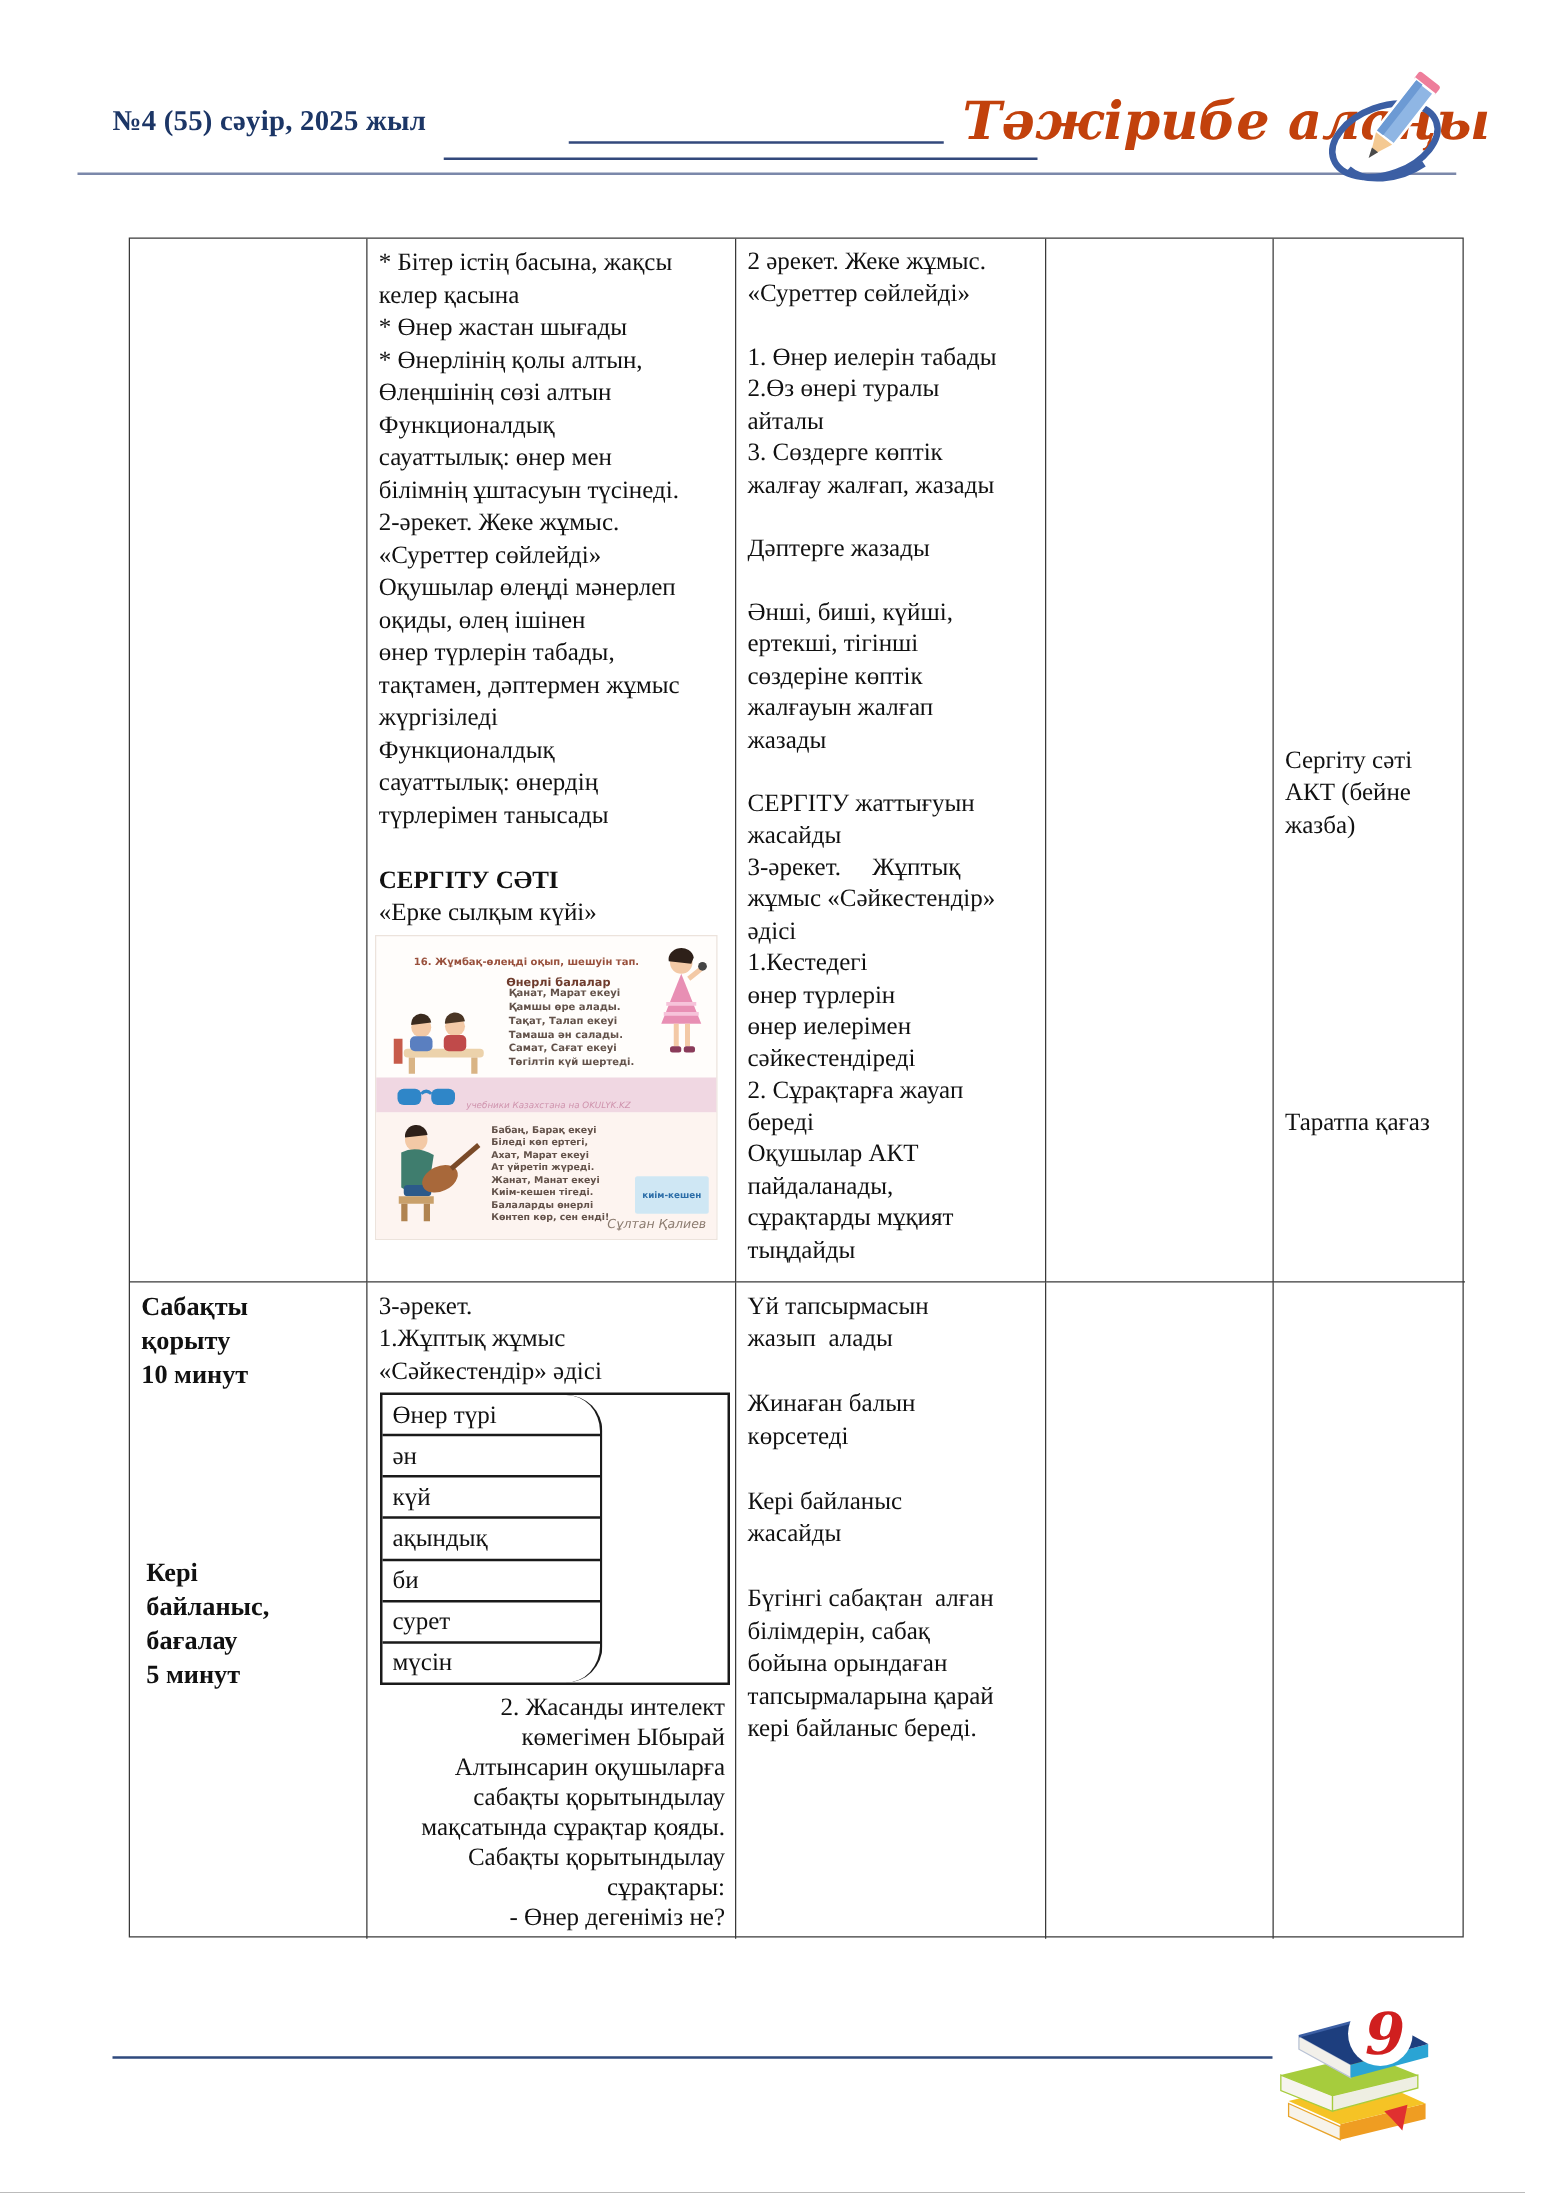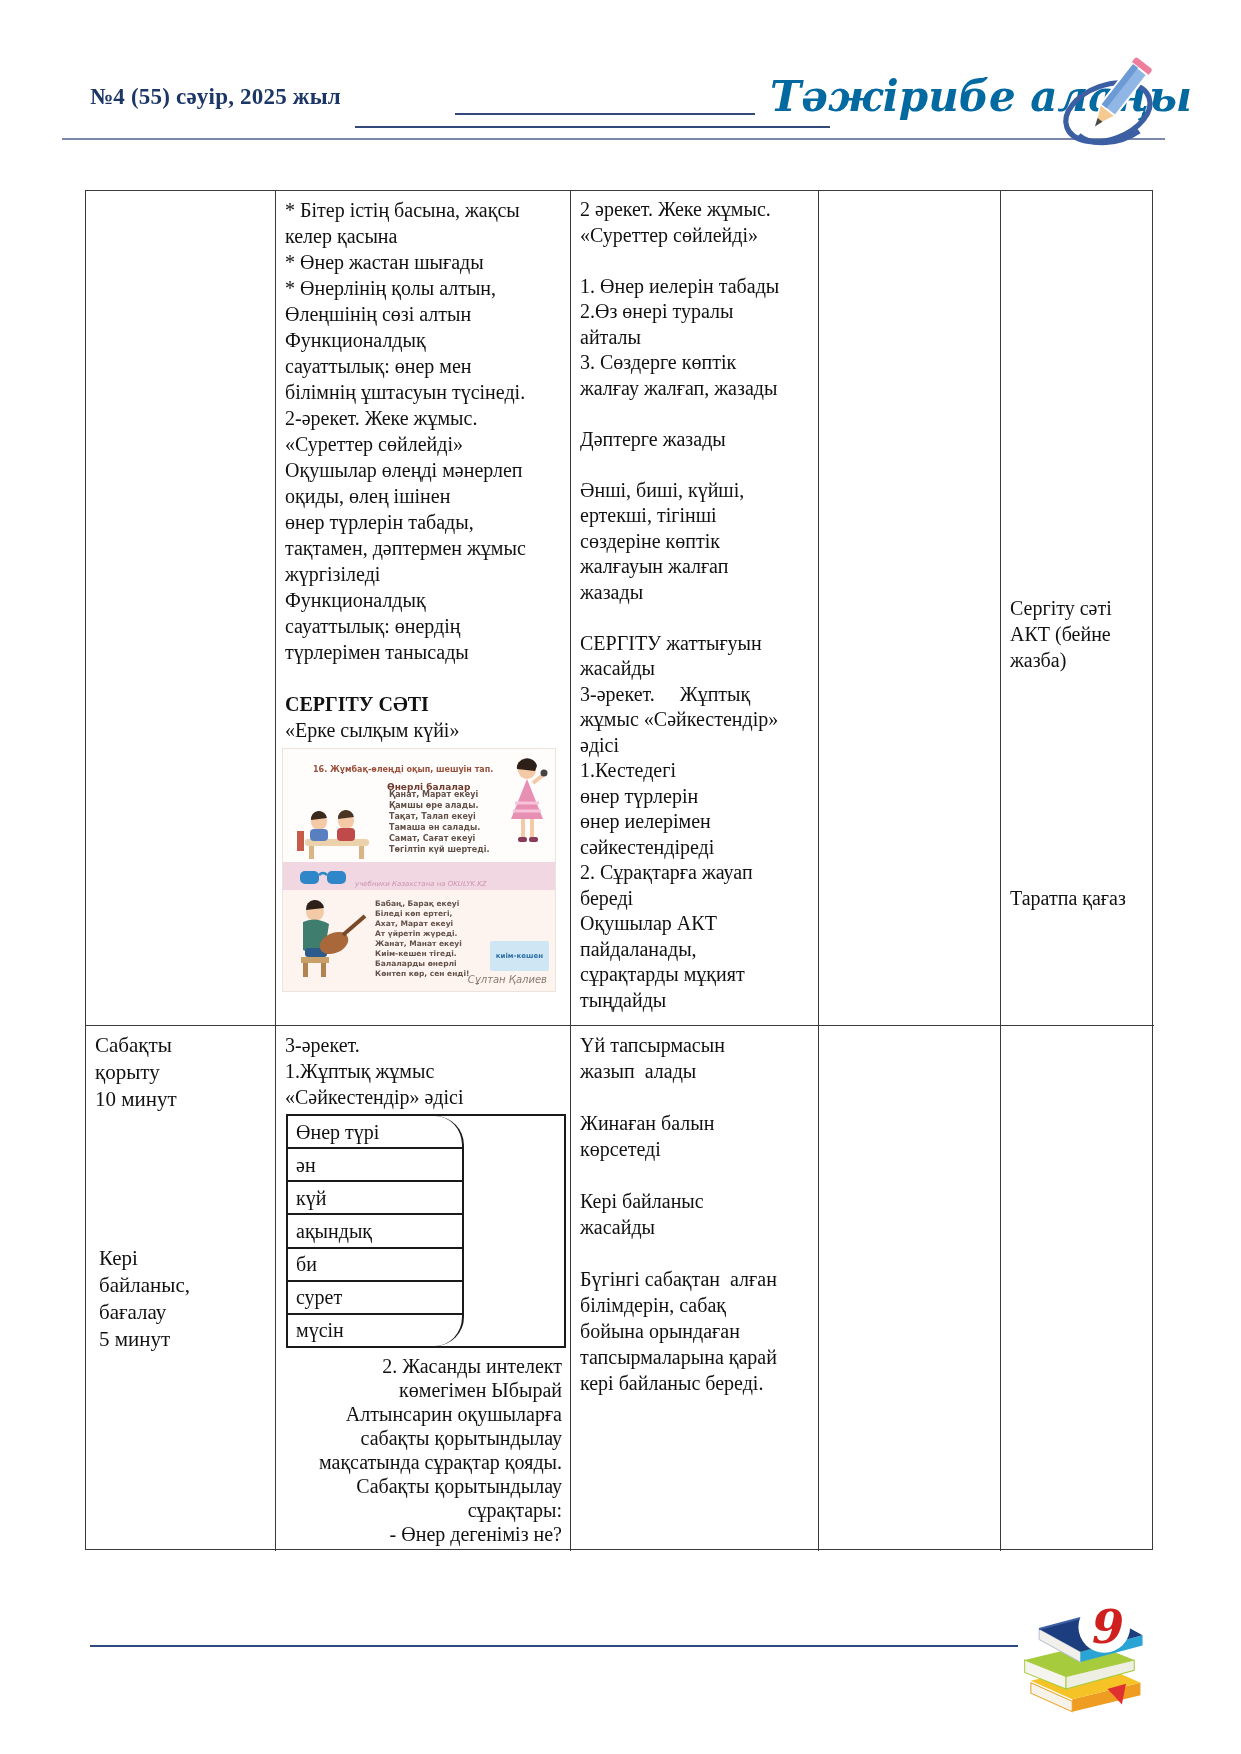--- a/index.html
+++ b/index.html
@@ -18,49 +18,49 @@
     position: absolute; left: 90px; top: 84px;
     font-size: 23px; font-weight: bold; color: #1c3666;
     letter-spacing: 0.2px;
   }
   .hdr-rule-a { position:absolute; left:455px; top:113px; width:300px; height:2px; background:#33497c; }
   .hdr-rule-b { position:absolute; left:355px; top:126px; width:475px; height:2px; background:#33497c; }
   .hdr-rule-full { position:absolute; left:62px; top:138px; width:1103px; height:2px; background:#7b88aa; }
   .brand-text {
     position: absolute; left: 770px; top: 72px;
     font-size: 42px; font-weight: bold; font-style: italic;
-    color: #0369a1; font-family: "DejaVu Serif", serif;
+    color: #c2410c; font-family: "DejaVu Serif", serif;
     white-space: nowrap;
   }
   .brand-icon { position: absolute; left: 1058px; top: 52px; width: 104px; height: 104px; }
 
   
   .sheet {
-    position: absolute; left: 85px; top: 190px;
+    position: absolute; left: 103px; top: 190px;
     width: 1068px; height: 1360px;
     display: grid;
     grid-template-columns: 190px 295px 248px 182px 153px;
     grid-template-rows: 835px 525px;
     border: 1.5px solid #3a3a3a;
   }
   .cell {
     border-right: 1px solid #3a3a3a;
     border-bottom: 1px solid #3a3a3a;
     padding: 6px 8px 4px 9px;
     font-size: 20px; line-height: 26px;
     overflow: hidden;
   }
   .cell.last-col { border-right: none; }
   .cell.last-row { border-bottom: none; }
   .line { min-height: 26px; }
   .c3 .line { line-height: 25.5px; min-height: 25.5px; }
   .sergitu-title { font-weight: bold; margin-top: 26px; }
   .note1 { margin-top: 398px; }
   .note2 { margin-top: 212px; }
-  .stage-block .line { font-weight: normal; font-size: 21px; line-height: 27px; min-height: 27px; }
+  .stage-block .line { font-weight: bold; font-size: 21px; line-height: 27px; min-height: 27px; }
   .stage-block.second { margin-top: 132px; padding-left: 4px; }
 
   
   .match-table {
     margin-top: 4px; margin-left: 1px;
     width: 280px; height: 234px;
     border: 2px solid #1a1a1a;
     display: flex; background: #fff;
   }
   .match-left {

